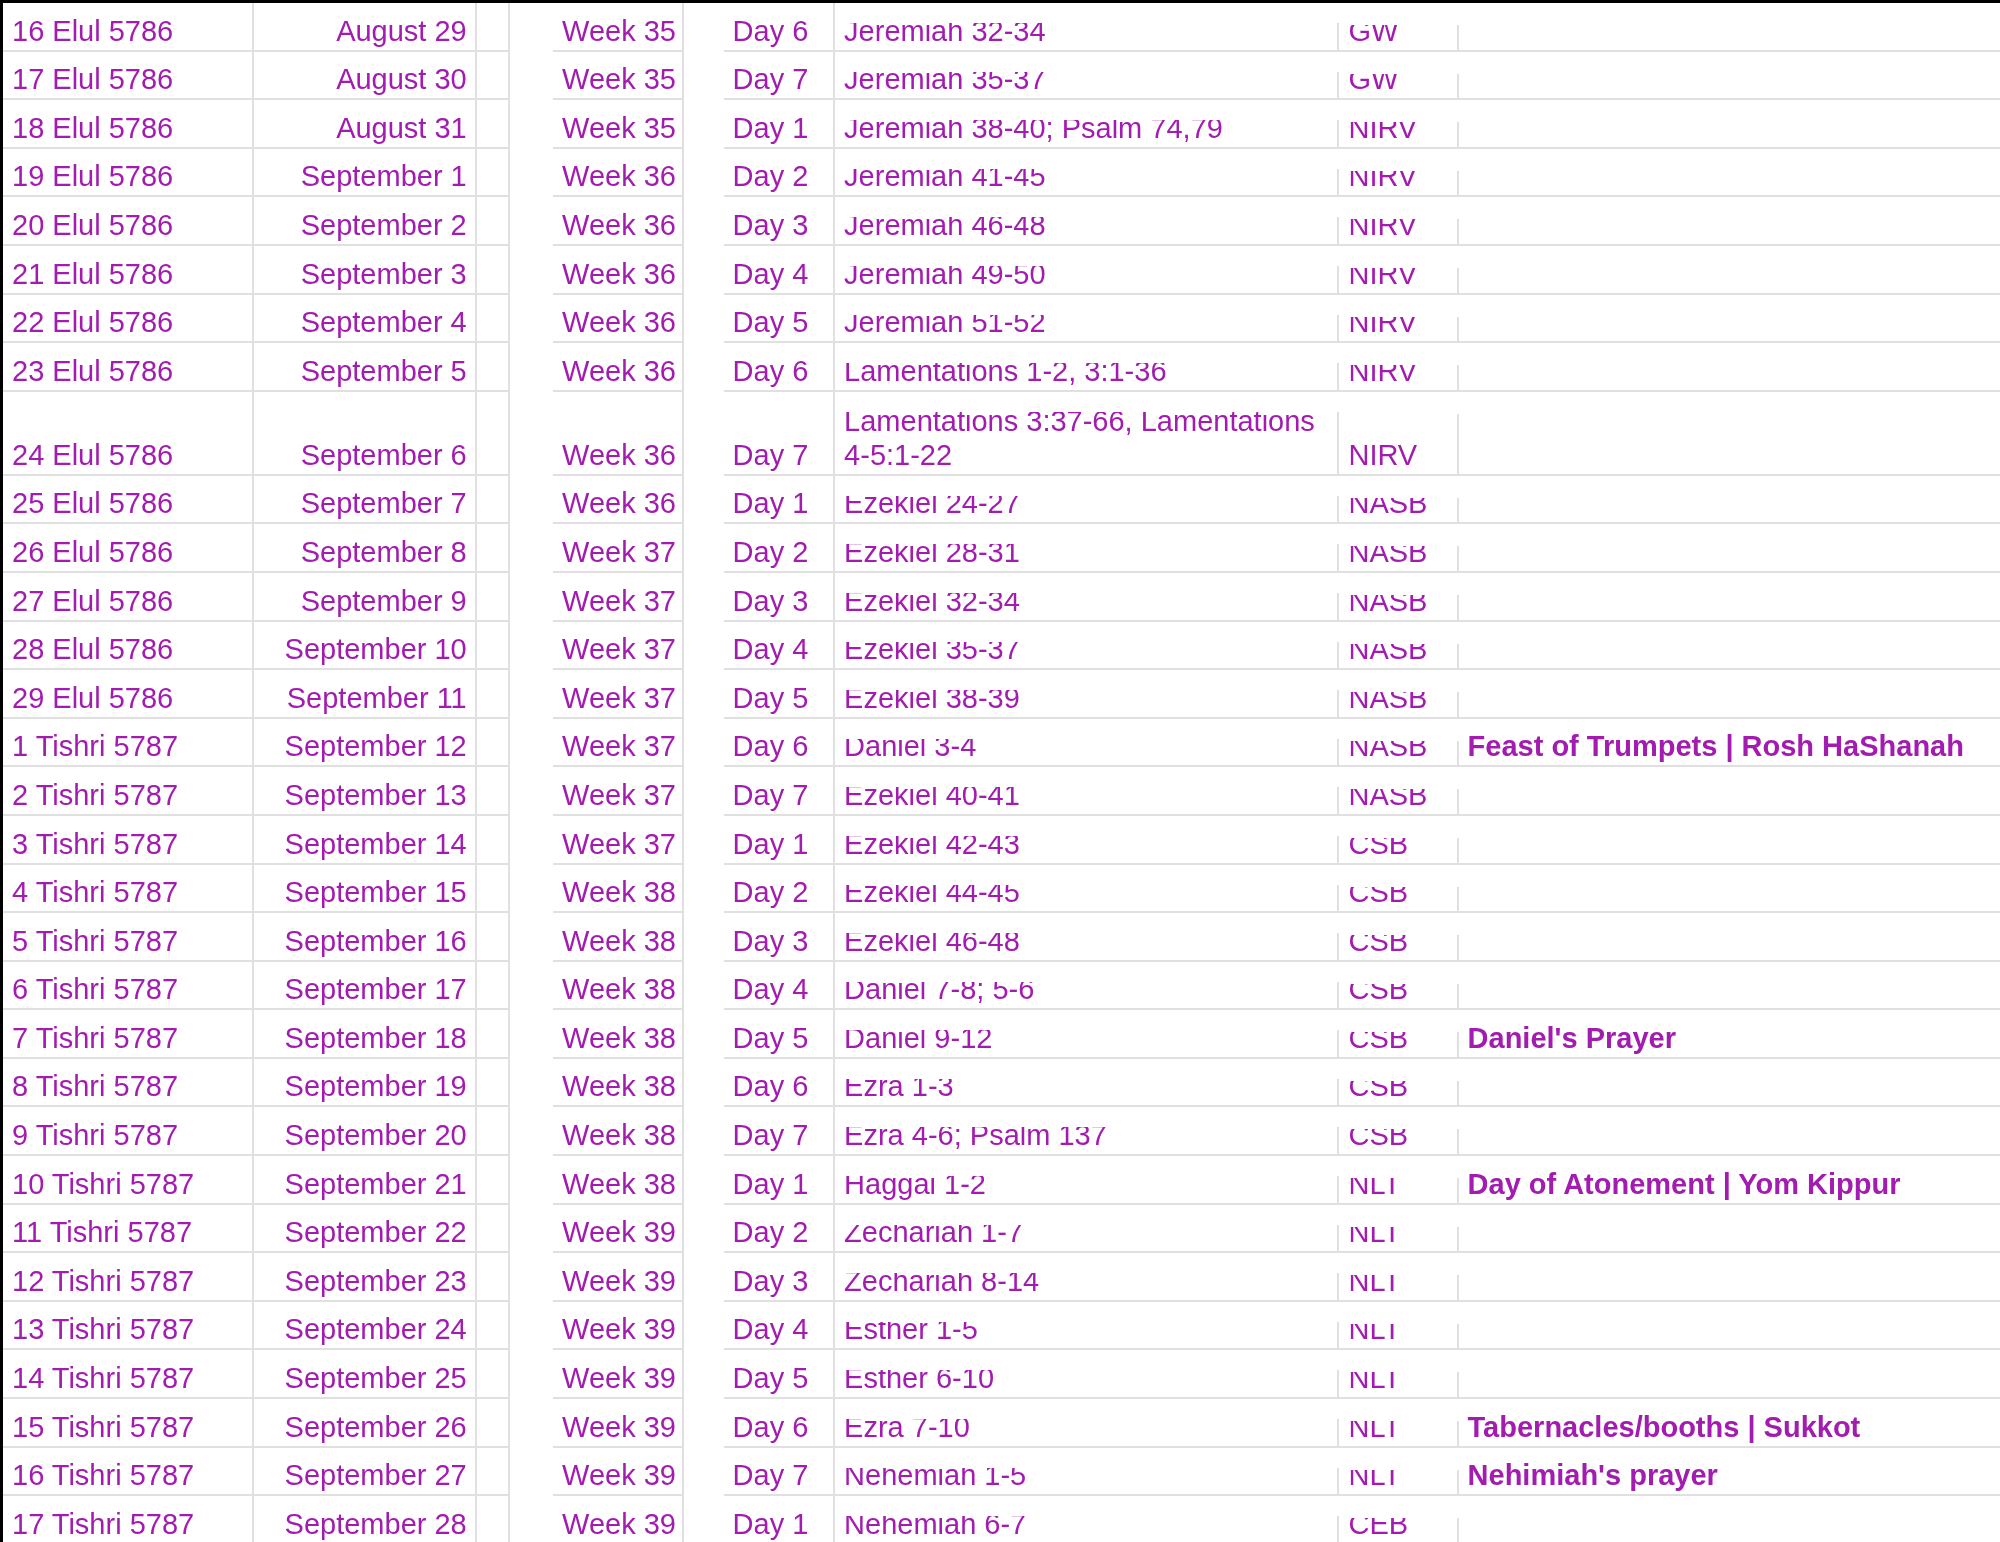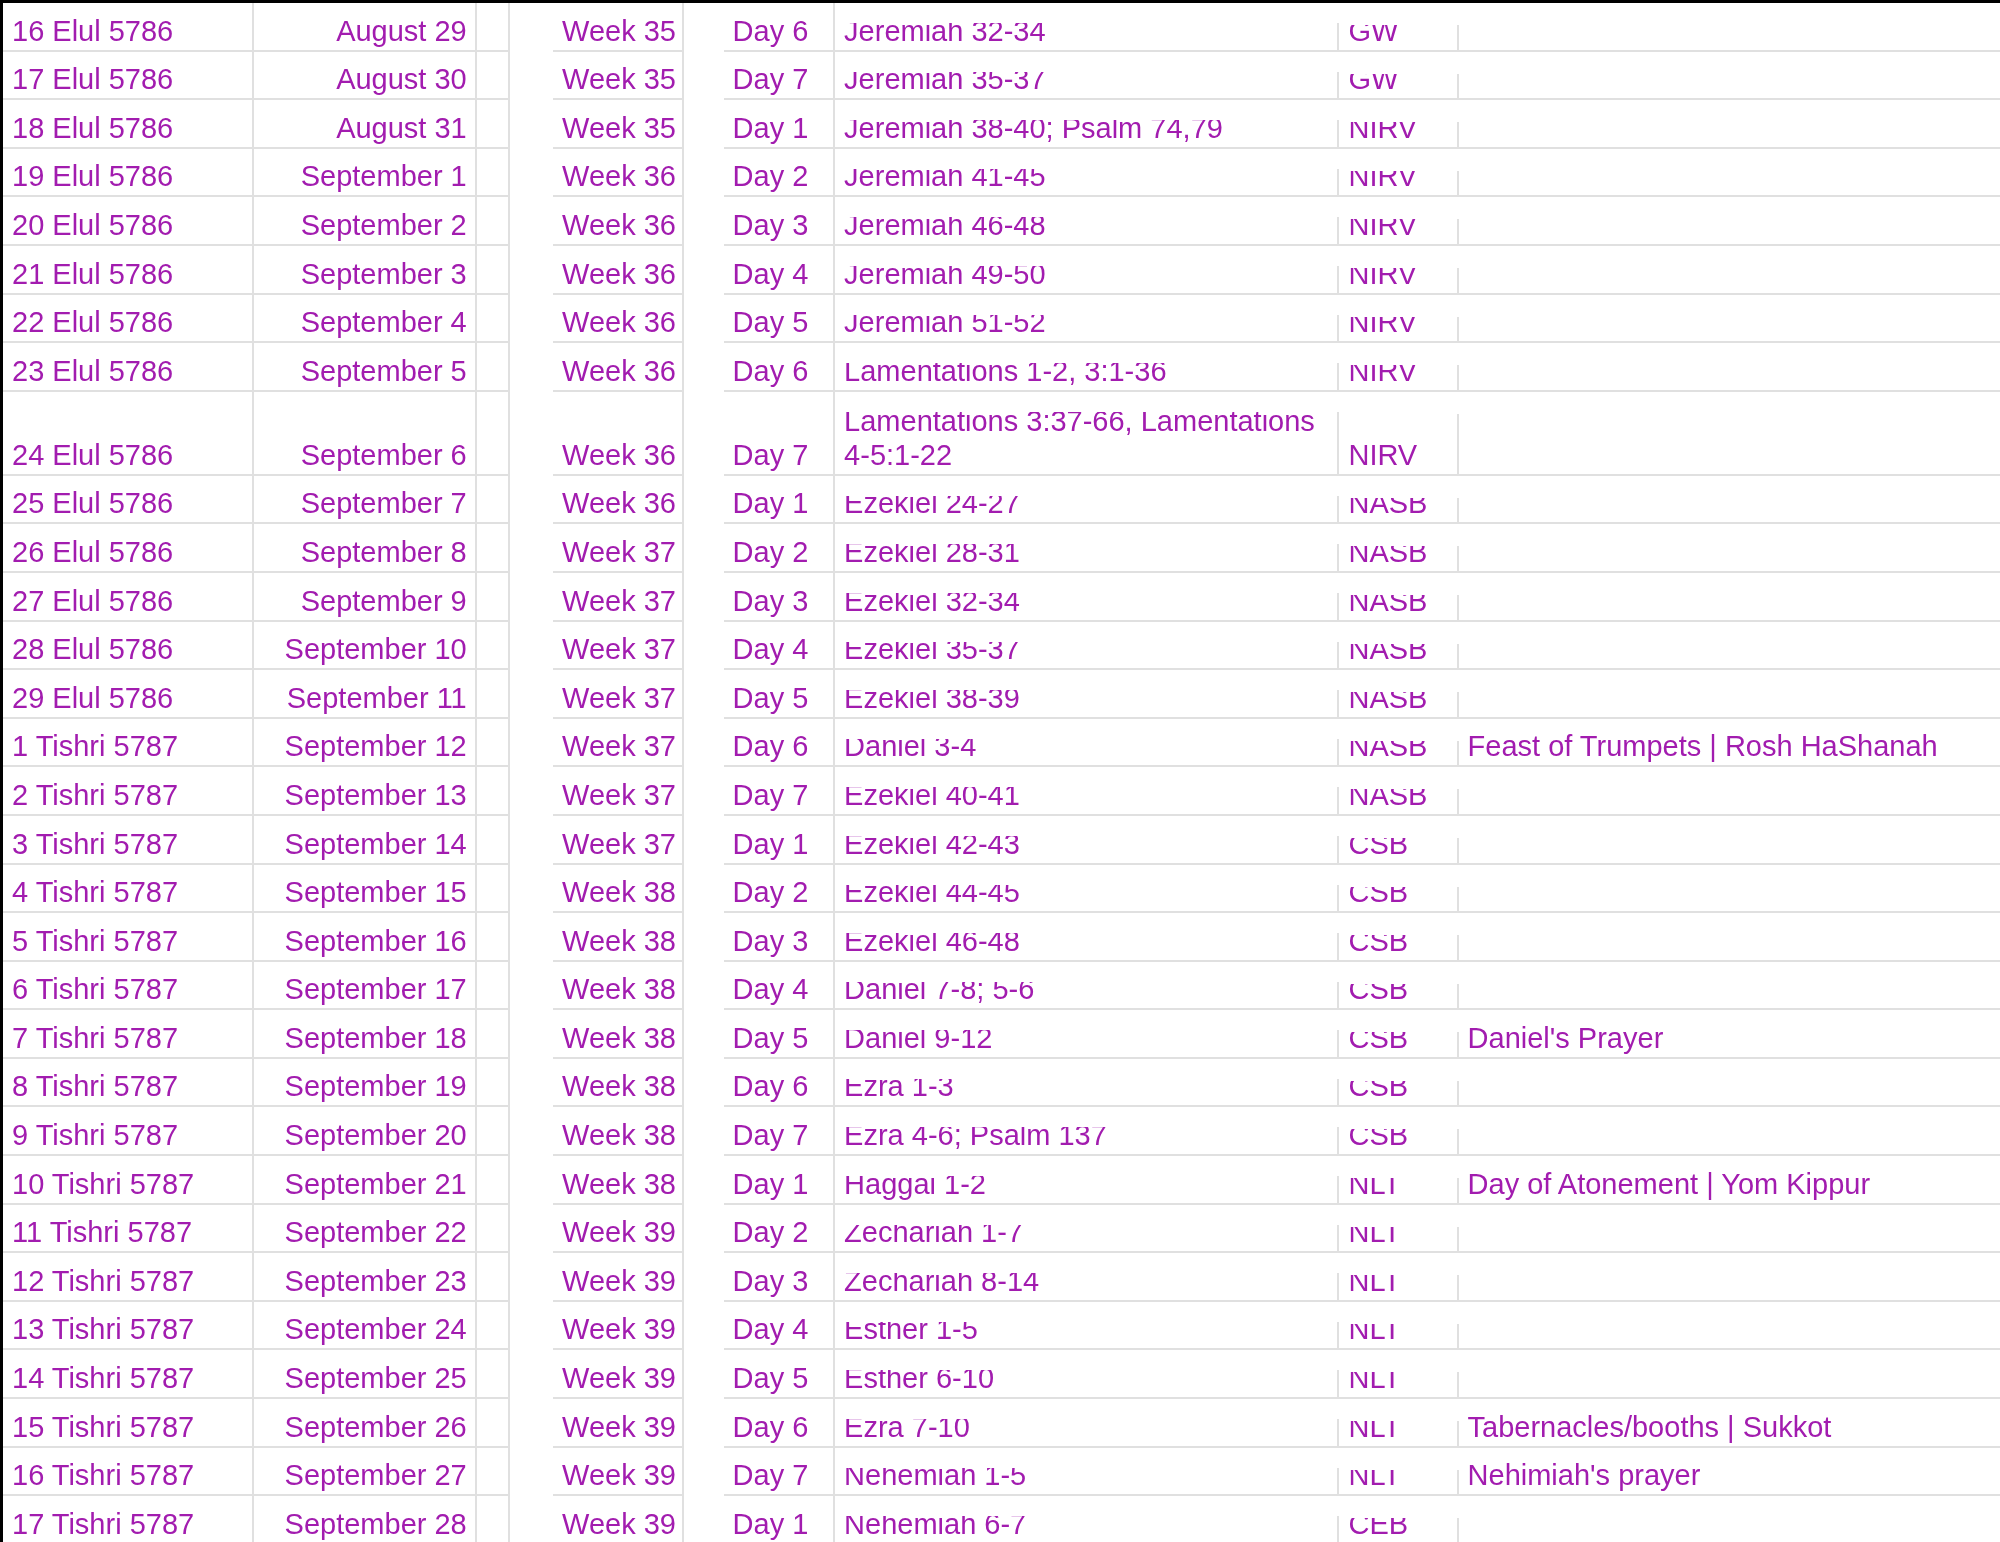--- a/index.html
+++ b/index.html
@@ -28,21 +28,21 @@
     overflow: hidden;
     line-height: 34px;
   }
   .c0 { width: 262px; }
   .c1 { width: 233px; justify-content: flex-end; }
   .c2 { width: 34px;  }
   .c3 { width: 136px; margin-left: 43px; }
   .c4 { width: 116px; margin-left: 40px; }
   .c5 { width: 528px; margin-top: 20px; }
   .c6 { width: 124px; margin-top: 22px; }
-  .c7 { width: 567px; border-right: none; }
+  .c7 { width: 567px; border-right: none; font-weight: bold; }
   .row.tall .c5 { white-space: normal; }
 </style>
 </head>
 <body>
 
 <div class="sheet" id="sheet">
     <div class="row">
       <div class="cell c0">16 Elul 5786</div>
       <div class="cell c1">August 29</div>
       <div class="cell c2"></div>

